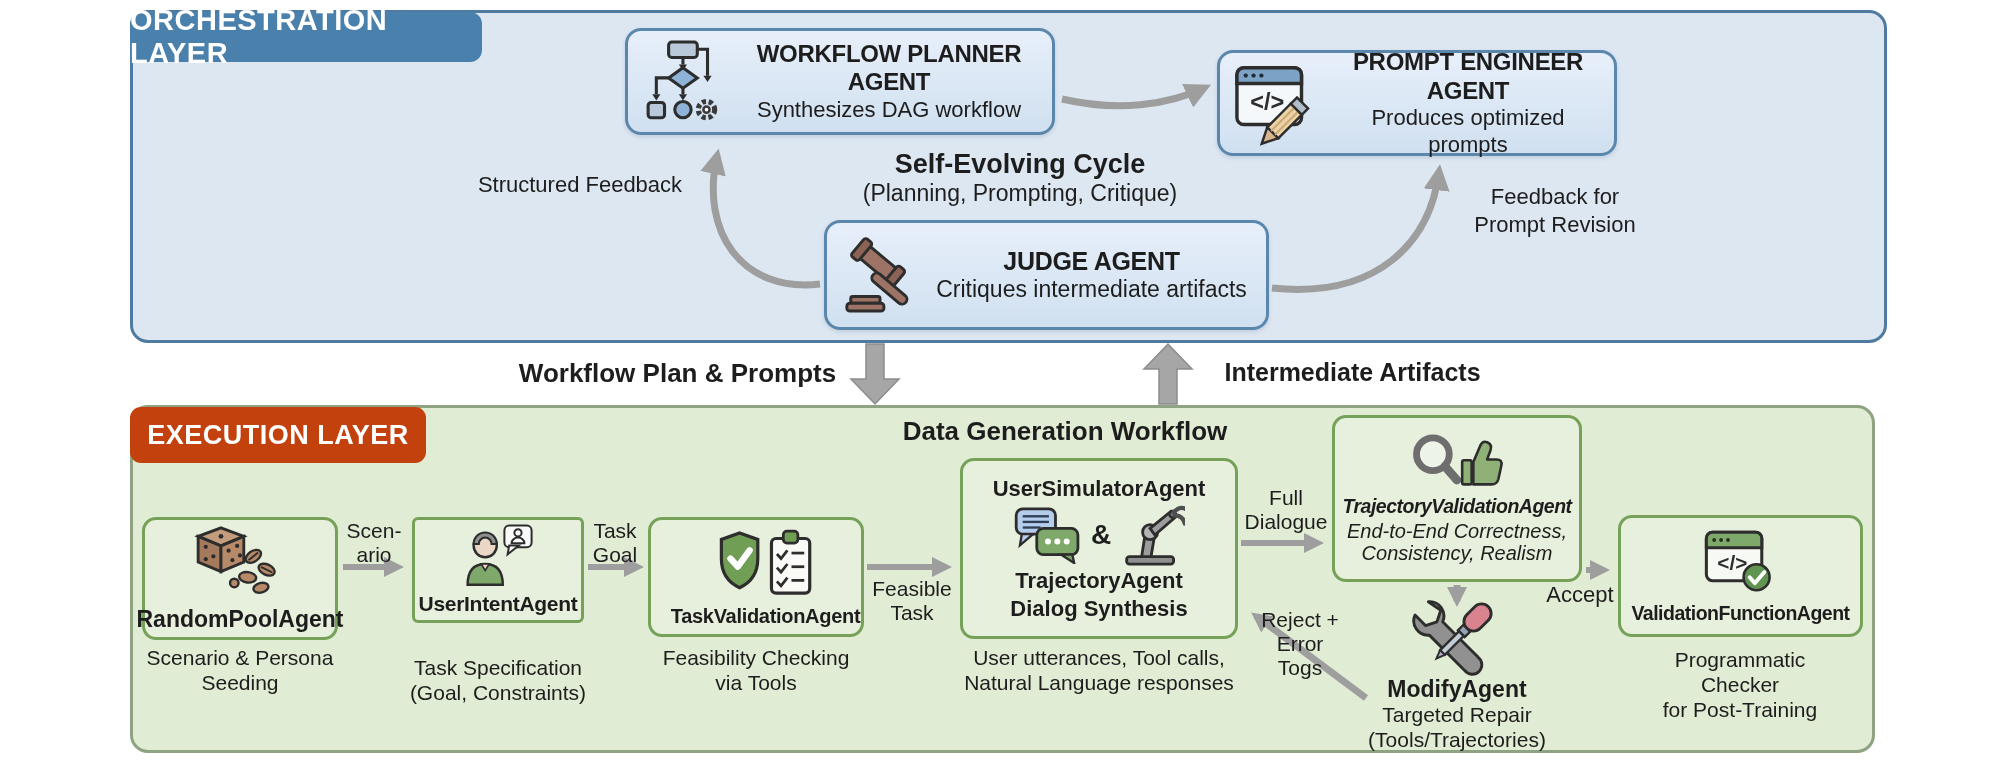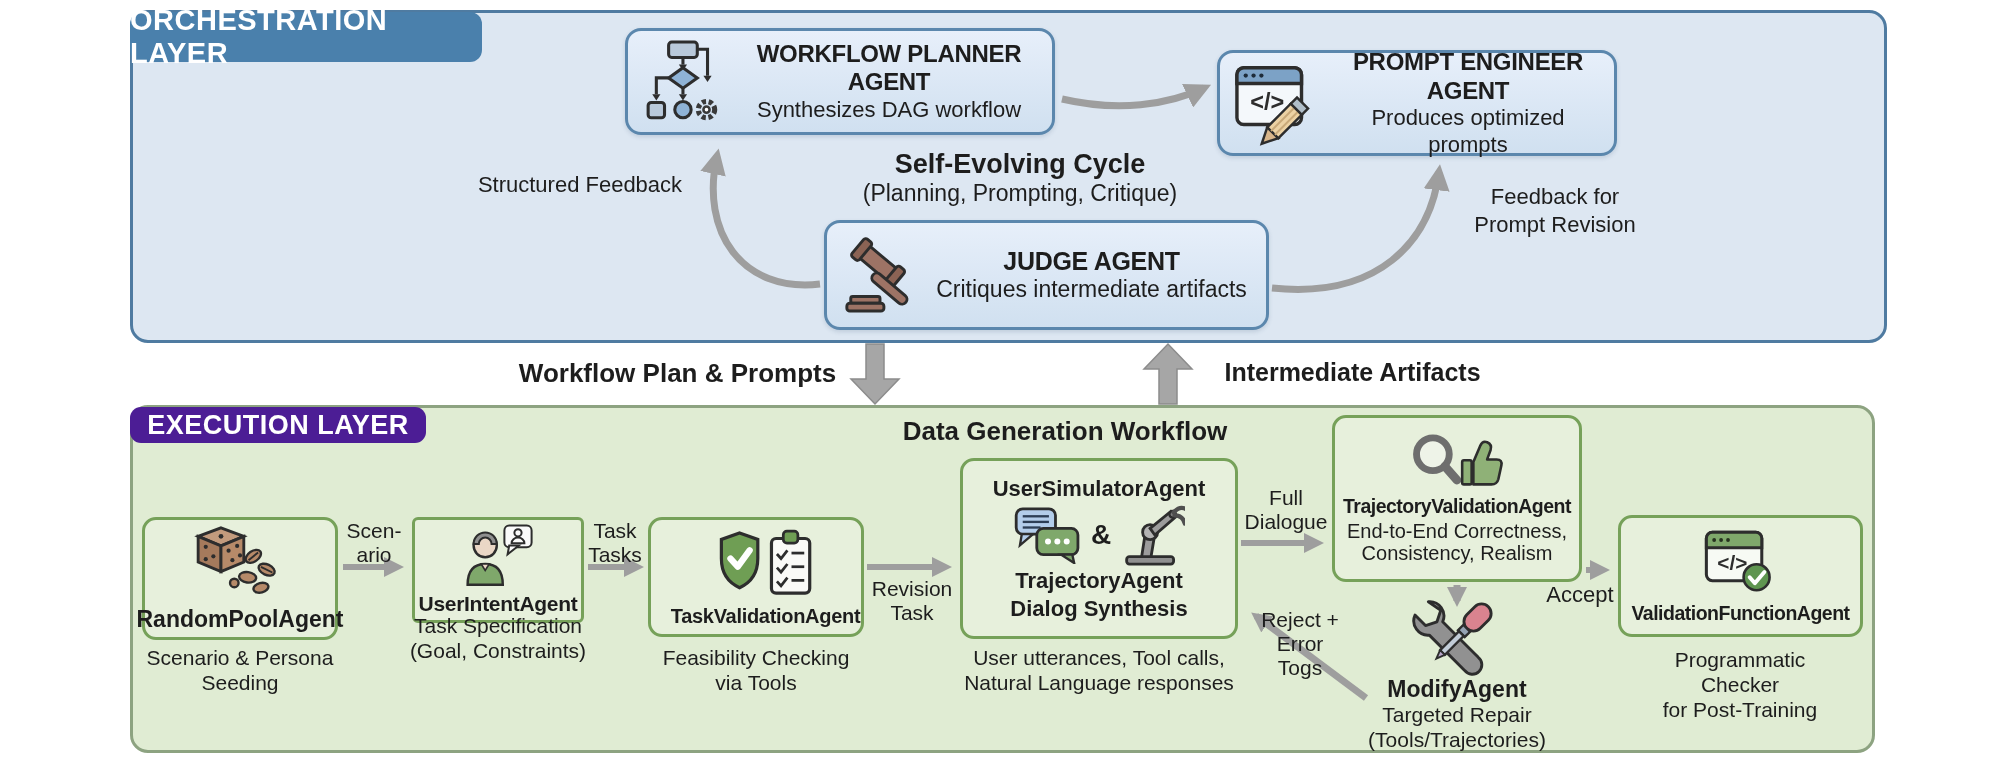--- a/index.html
+++ b/index.html
@@ -4,21 +4,21 @@
 <style>
   html,body{margin:0;padding:0;background:#ffffff;}
   body{font-family:"Liberation Sans",sans-serif;color:#1d1d1d;}
   .canvas{position:relative;width:2000px;height:771px;background:#ffffff;overflow:hidden;}
   .abs{position:absolute;box-sizing:border-box;}
   
   .panel-blue{left:130px;top:10px;width:1757px;height:333px;background:#dde7f2;border:3px solid #4f7ba1;border-radius:18px;}
   .panel-green{left:130px;top:405px;width:1745px;height:348px;background:#e0ecd3;border:3px solid #8da381;border-radius:18px;}
   .tab{display:flex;align-items:center;justify-content:center;color:#fff;font-weight:bold;letter-spacing:.5px;}
   .tab-blue{left:130px;top:12px;width:352px;height:50px;background:#4a80ac;border-radius:12px;font-size:29px;}
-  .tab-green{left:130px;top:407px;width:296px;height:36px;background:#4c1d95;border-radius:11px;font-size:27px;}
+  .tab-green{left:130px;top:407px;width:296px;height:56px;background:#c2410c;border-radius:11px;font-size:27px;}
   
   .agent-blue{background:linear-gradient(180deg,#e7effa 0%,#d0e0f0 100%);border:3px solid #5b87ad;border-radius:16px;display:flex;align-items:center;gap:12px;padding:6px 14px;box-shadow:0 2px 4px rgba(60,90,120,.18);}
   .btxt{flex:1;text-align:center;line-height:1.2;}
   .ttl{font-weight:bold;font-size:24px;letter-spacing:-.3px;}
   .sub{font-size:22px;}
   .agent-green{background:#e7f0dc;border:3px solid #76a159;border-radius:14px;display:flex;flex-direction:column;align-items:center;justify-content:center;gap:4px;padding:4px 4px;}
   .gname{font-weight:bold;font-size:22px;white-space:nowrap;}
   .caption{font-size:21px;text-align:center;line-height:1.18;}
   .edge{font-size:21px;text-align:center;line-height:1.15;}
   .big-label{font-weight:bold;font-size:26px;text-align:center;white-space:nowrap;}
@@ -181,28 +181,28 @@
       <polygon points="60,27 72,27 58,38" fill="#fafafa" stroke="#2d2d2d" stroke-width="2.5"></polygon>
       <circle cx="71" cy="11" r="4.5" fill="none" stroke="#2d2d2d" stroke-width="2.5"></circle>
       <path d="M63 24 a8 7 0 0 1 16 0 z" fill="none" stroke="#2d2d2d" stroke-width="2.5"></path>
       <circle cx="30" cy="27" r="14.5" fill="#ead7c6" stroke="#2d2d2d" stroke-width="3"></circle>
       <path d="M15.5 25 A14.5 14.5 0 0 1 44.5 25 L38 25 A8 8 0 0 0 22 25 Z" fill="#8f8f8f" stroke="#2d2d2d" stroke-width="2.5"></path>
       <path d="M8 76 Q8 50 30 50 Q52 50 52 76 Z" fill="#7fa86b" stroke="#2d2d2d" stroke-width="3"></path>
       <polygon points="25,50 35,50 30,58" fill="#ead7c6" stroke="#2d2d2d" stroke-width="2"></polygon>
     </svg>
     <div class="gname" style="font-size:21px;letter-spacing:-.3px;">UserIntentAgent</div>
   </div>
-  <div class="abs caption" style="left:392px;top:614px;width:212px;">
+  <div class="abs caption" style="left:392px;top:656px;width:212px;">
     <div>Task Specification</div>
     <div>(Goal, Constraints)</div>
   </div>
 
   <div class="abs edge" style="left:584px;top:519px;width:62px;">
     <div>Task</div>
-    <div>Tasks</div>
+    <div>Goal</div>
   </div>
 
   <div class="abs agent-green" style="left:648px;top:517px;width:216px;height:120px;padding-left:23px;">
     <svg width="102" height="74" viewBox="0 0 112 80">
       <path d="M27 6 L47 13 V34 Q47 57 27 66 Q7 57 7 34 V13 Z" fill="#6f9e54" stroke="#2d2d2d" stroke-width="3.5"></path>
       <path d="M17 34 L25 43 L38 25" stroke="#ffffff" stroke-width="7" fill="none" stroke-linecap="round" stroke-linejoin="round"></path>
       <rect x="62" y="12" width="42" height="60" rx="5" fill="#fafaf7" stroke="#2d2d2d" stroke-width="3.5"></rect>
       <rect x="75" y="4" width="16" height="13" rx="4" fill="#6f9e54" stroke="#2d2d2d" stroke-width="3"></rect>
       <path d="M68 29 l4.5 5 l7 -9" stroke="#2d2d2d" stroke-width="3" fill="none"></path>
         <line x1="84" y1="28" x2="98" y2="28" stroke="#2d2d2d" stroke-width="3"></line>
@@ -212,21 +212,21 @@
         <line x1="84" y1="58" x2="98" y2="58" stroke="#2d2d2d" stroke-width="3"></line>
     </svg>
     <div class="gname" style="font-size:20px;letter-spacing:-.3px;">TaskValidationAgent</div>
   </div>
   <div class="abs caption" style="left:638px;top:646px;width:236px;">
     <div>Feasibility Checking</div>
     <div>via Tools</div>
   </div>
 
   <div class="abs edge" style="left:868px;top:577px;width:88px;">
-    <div>Revision</div>
+    <div>Feasible</div>
     <div>Task</div>
   </div>
 
   <div class="abs agent-green" style="left:960px;top:458px;width:278px;height:181px;gap:2px;">
     <div class="gname">UserSimulatorAgent</div>
     <div class="iconrow">
       <svg width="70" height="58" viewBox="0 0 72 62">
         <rect x="2" y="3" width="42" height="27" rx="7" fill="#b3cdea" stroke="#2d2d2d" stroke-width="3"></rect>
         <line x1="9" y1="11" x2="37" y2="11" stroke="#2d3e55" stroke-width="2.5"></line>
         <line x1="9" y1="17" x2="37" y2="17" stroke="#2d3e55" stroke-width="2.5"></line>
@@ -255,21 +255,21 @@
   <div class="abs caption" style="left:944px;top:646px;width:310px;">
     <div>User utterances, Tool calls,</div>
     <div>Natural Language responses</div>
   </div>
 
   <div class="abs edge" style="left:1240px;top:486px;width:92px;">
     <div>Full</div>
     <div>Dialogue</div>
   </div>
 
-  <div class="abs agent-green" style="left:1332px;top:415px;width:250px;height:167px;gap:2px;">
+  <div class="abs agent-green" style="left:1332px;top:415px;width:250px;height:167px;gap:2px;font-style:italic;">
     <svg width="98" height="62" viewBox="0 0 112 72">
       <circle cx="28" cy="27" r="19" fill="#eef3e8" stroke="#6e6e6e" stroke-width="8"></circle>
       <line x1="42" y1="41" x2="56" y2="57" stroke="#6e6e6e" stroke-width="10" stroke-linecap="round"></line>
       <rect x="62" y="34" width="11" height="28" rx="2" fill="#8fb177" stroke="#2d2d2d" stroke-width="3"></rect>
       <path d="M75 62 V36 l8 -19 q2.5 -6 8 -4 q6 2.5 4 9 l-4 11 h11 q7 0 5.5 7 l-3.5 16 q-1.5 6 -8 6 z" fill="#8fb177" stroke="#2d2d2d" stroke-width="3" stroke-linejoin="round"></path>
     </svg>
     <div class="gname" style="font-size:19.5px;letter-spacing:-.5px;">TrajectoryValidationAgent</div>
     <div class="caption" style="font-size:20px;">End-to-End Correctness,</div>
     <div class="caption" style="font-size:20px;margin-top:-4px;">Consistency, Realism</div>
   </div>

